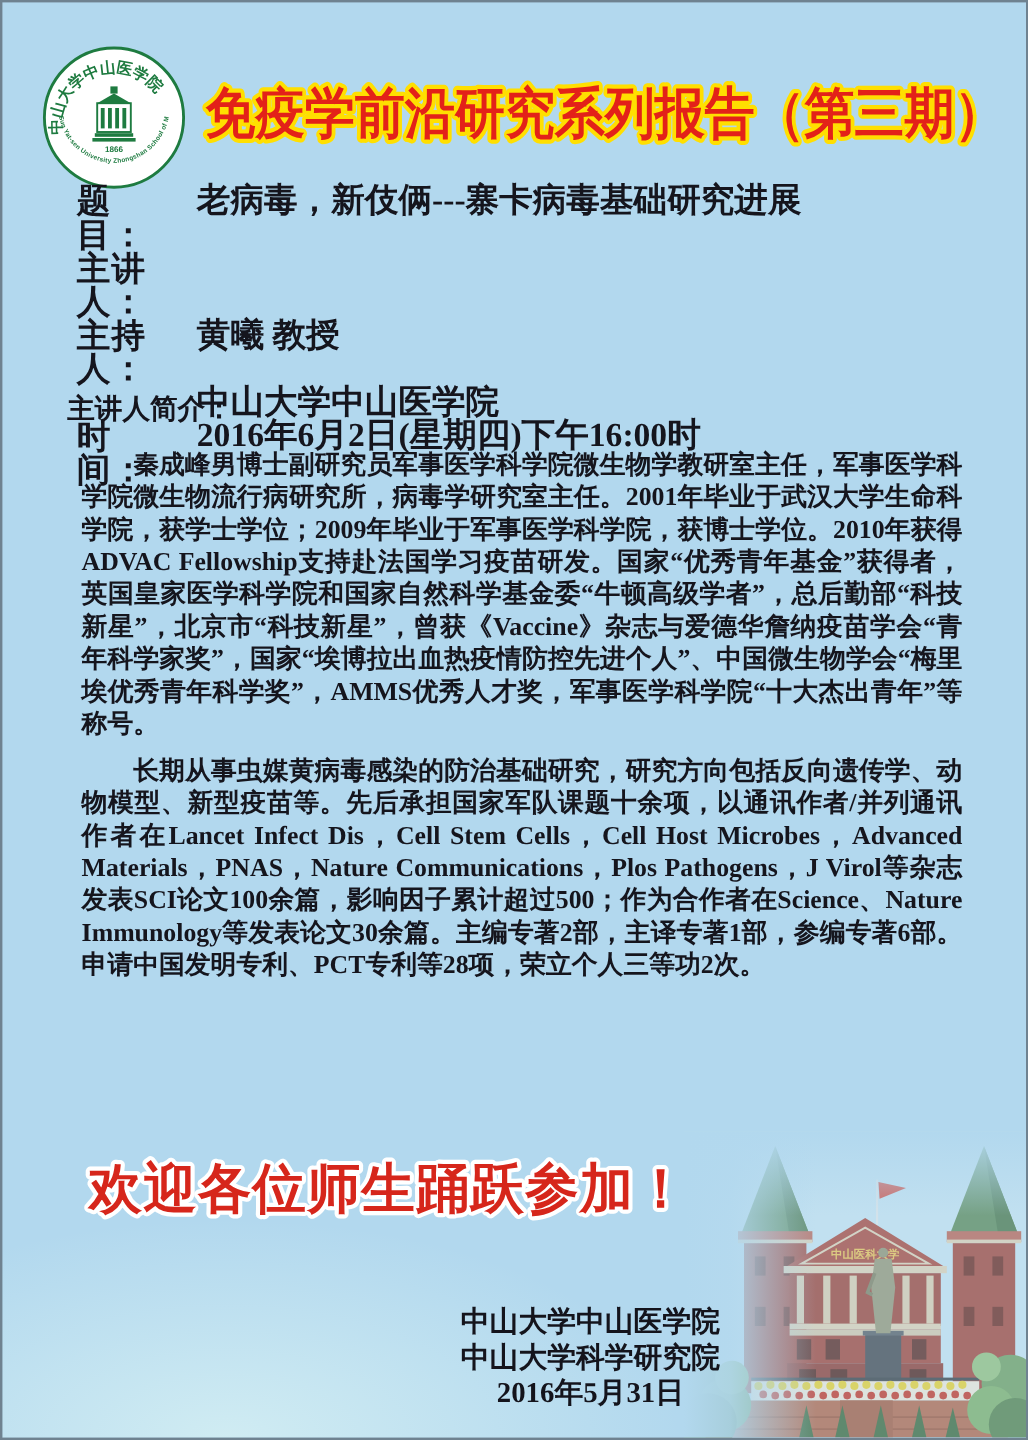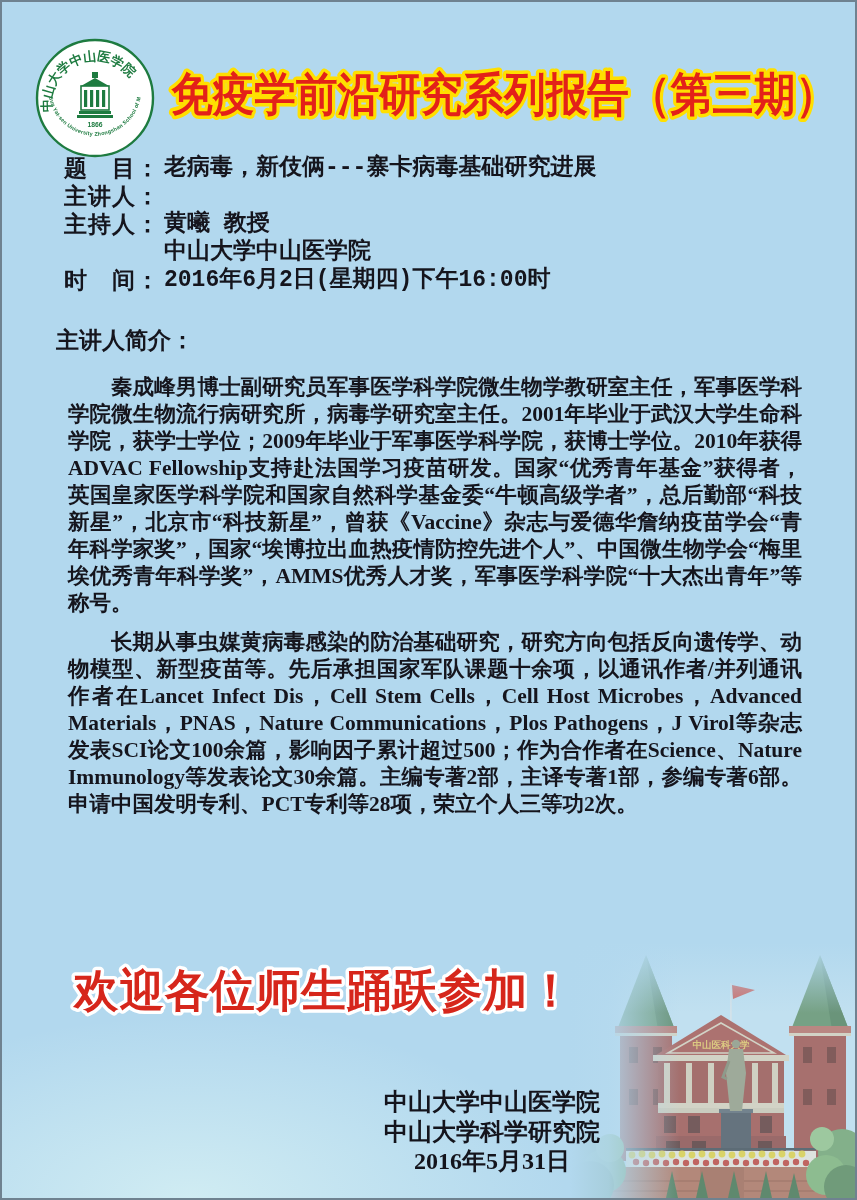--- a/index.html
+++ b/index.html
@@ -11,23 +11,23 @@
     border:2px solid #6f8290;box-sizing:border-box;
     font-family:"Liberation Sans","DejaVu Sans",sans-serif;
     color:#15151d;
   }
   .abs{position:absolute;}
   
   .logo-svg{left:33px;top:36px;width:120px;height:120px;}
   .title-svg{left:163px;top:48px;width:678px;height:82px;}
   
   .details{left:62px;top:152px;width:748px;}
-  .d-row{display:flex;line-height:28px;font-size:23px;font-weight:bold;}
+  .d-row{display:flex;line-height:28px;font-size:28px;font-weight:bold;}
   .d-label{width:100px;flex:0 0 auto;font-family:"Liberation Sans","DejaVu Sans",sans-serif;letter-spacing:1px;}
-  .d-value{flex:1;font-family:Liberation Mono, monospace;}
+  .d-value{flex:1;font-family:Liberation Serif, serif;}
   
   .bio{left:54px;top:324px;width:758px;}
   .bio-heading{font-size:23px;font-weight:bold;line-height:28px;margin:0 0 20px 0;}
   .bio p{
     margin:12px;font-family:"Liberation Serif","DejaVu Serif",serif;
     font-size:21.5px;font-weight:700;line-height:27px;
     text-align:justify;text-indent:2em;
   }
   
   .welcome-svg{left:66px;top:950px;width:540px;height:72px;}

